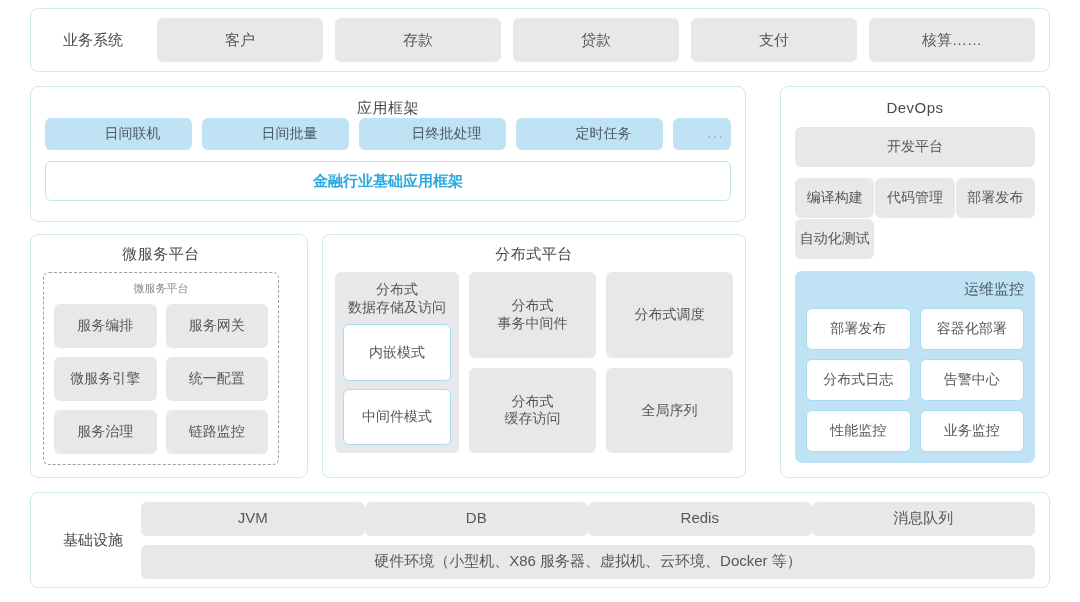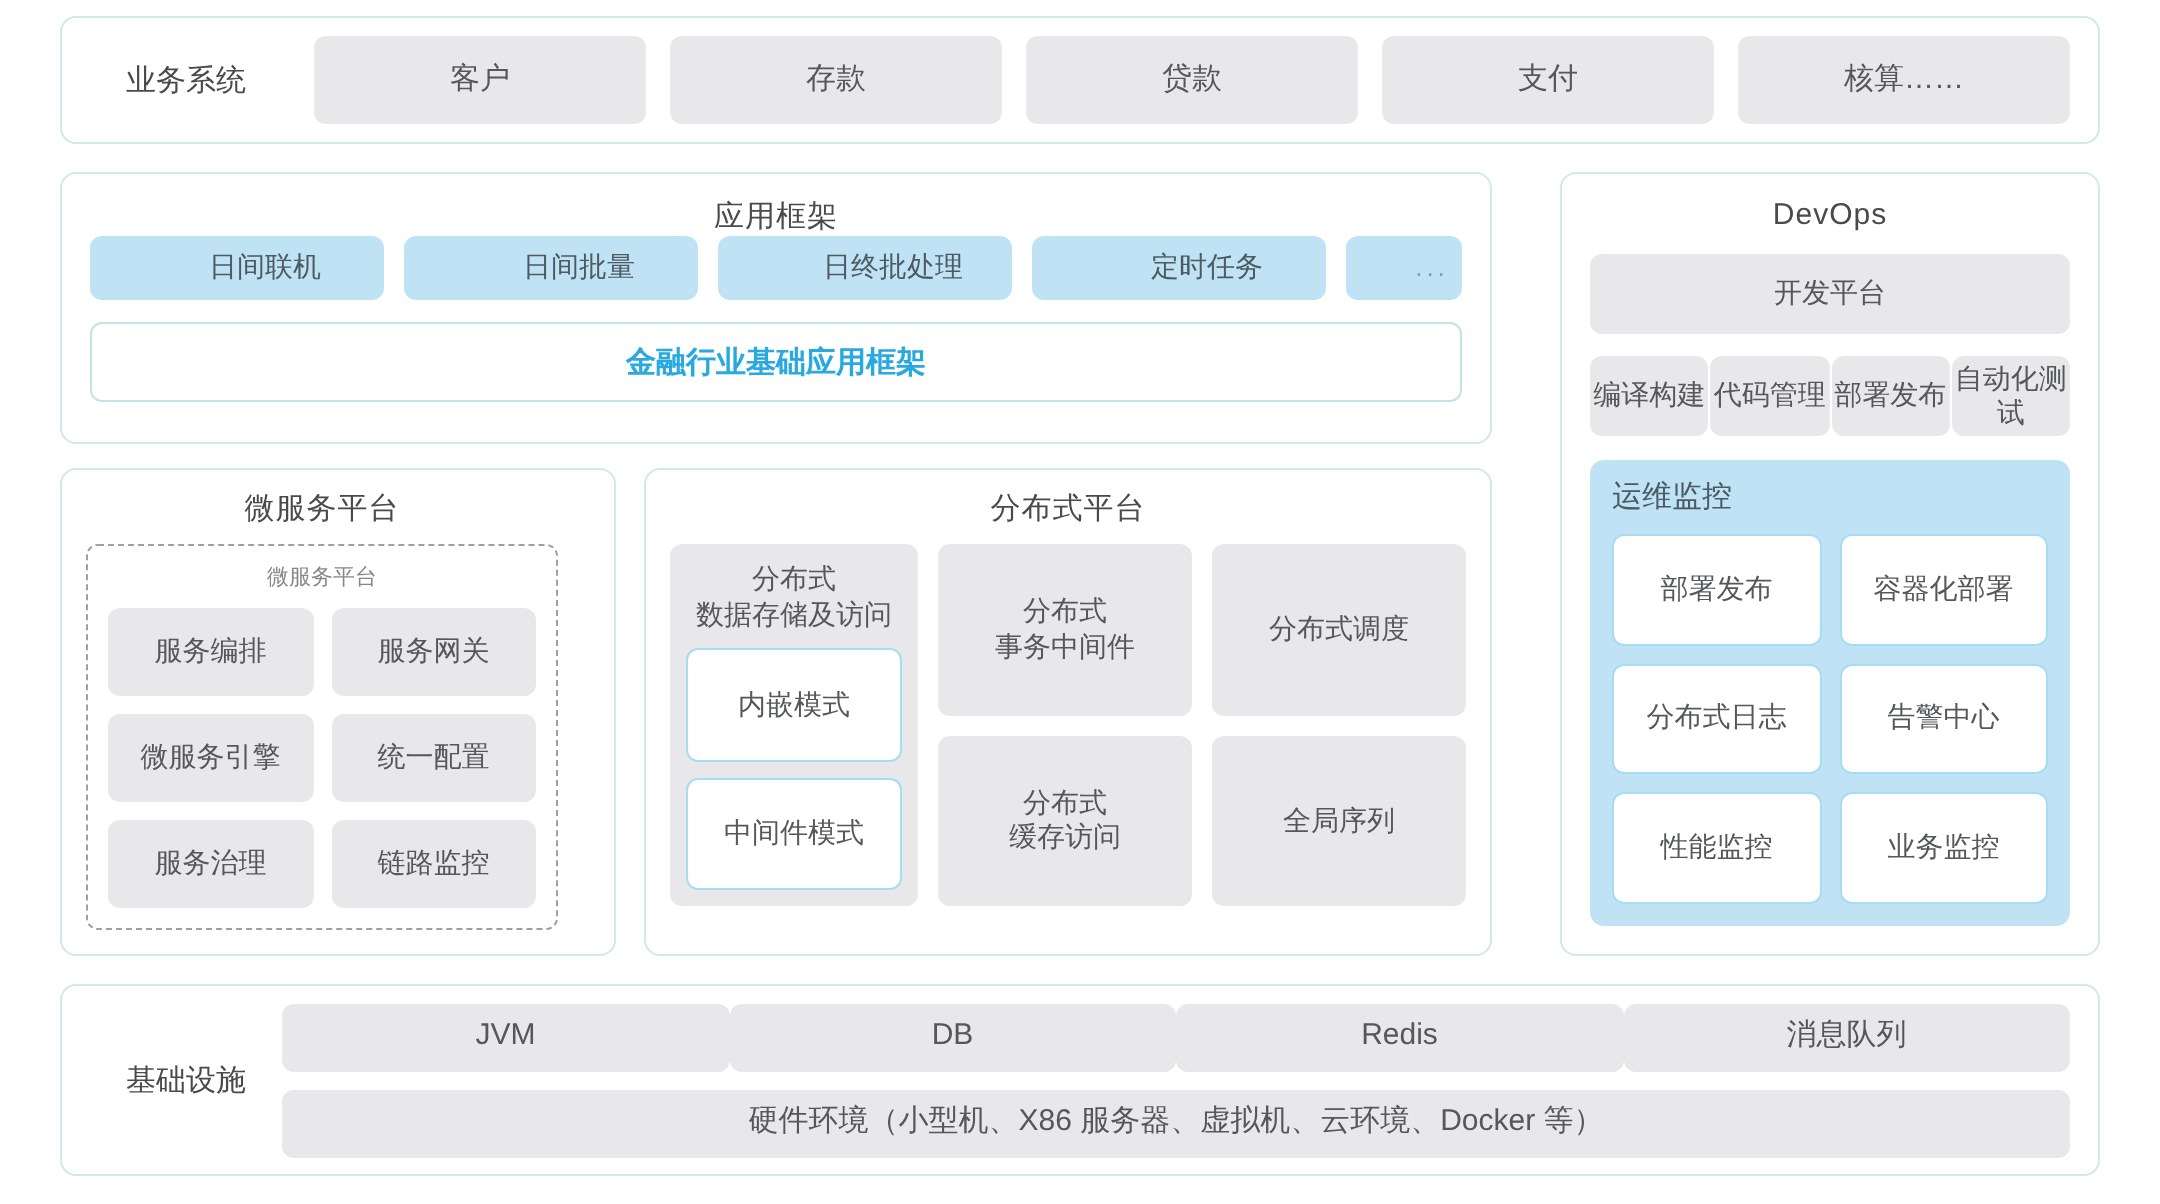--- a/index.html
+++ b/index.html
@@ -227,36 +227,36 @@
     flex-direction: column;
     height: 100%;
   }
   .devops .panel-title { margin-bottom: 11px; }
   .devops-full {
     height: 40px;
     margin-bottom: 11px;
   }
   .devops-grid {
     display: grid;
-    grid-template-columns: 1fr 1fr 1fr 1fr;
+    grid-template-columns: 1fr 1fr 1fr;
     gap: 1px;
     margin-bottom: 12px;
   }
   .devops-grid .cell { height: 40px; }
 
   .ops-panel {
     flex: 1;
     background: #bfe3f5;
     border-radius: 7px;
     padding: 9px 11px 11px 11px;
     display: flex;
     flex-direction: column;
   }
   .ops-title {
-    text-align: left;
+    text-align: right;
     font-size: 15px;
     color: #4a5a64;
     margin-bottom: 9px;
   }
   .ops-grid {
     flex: 1;
     display: grid;
     grid-template-columns: 1fr 1fr;
     grid-template-rows: 1fr 1fr 1fr;
     gap: 9px;

